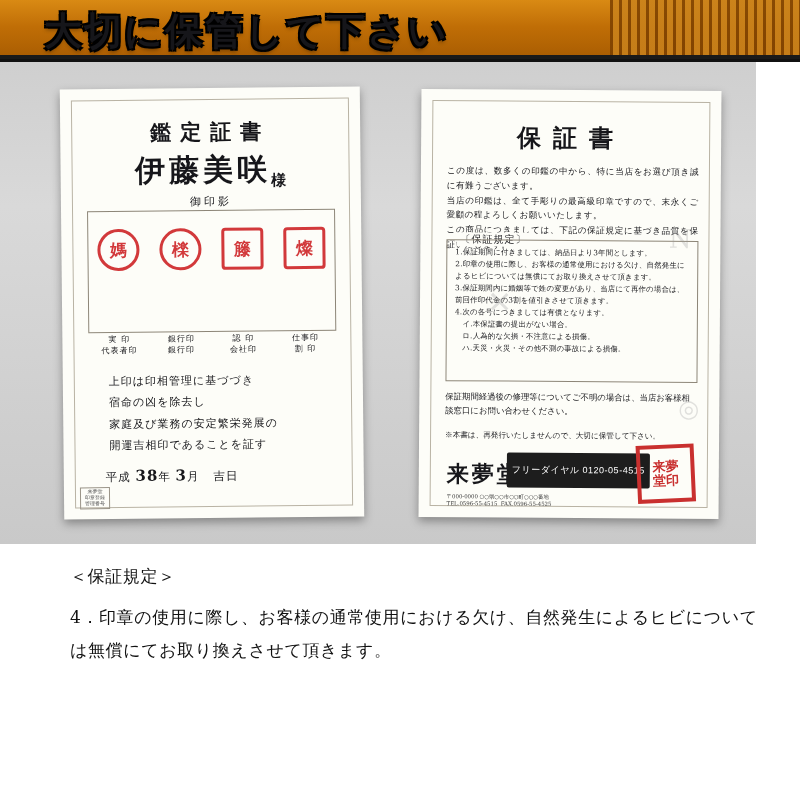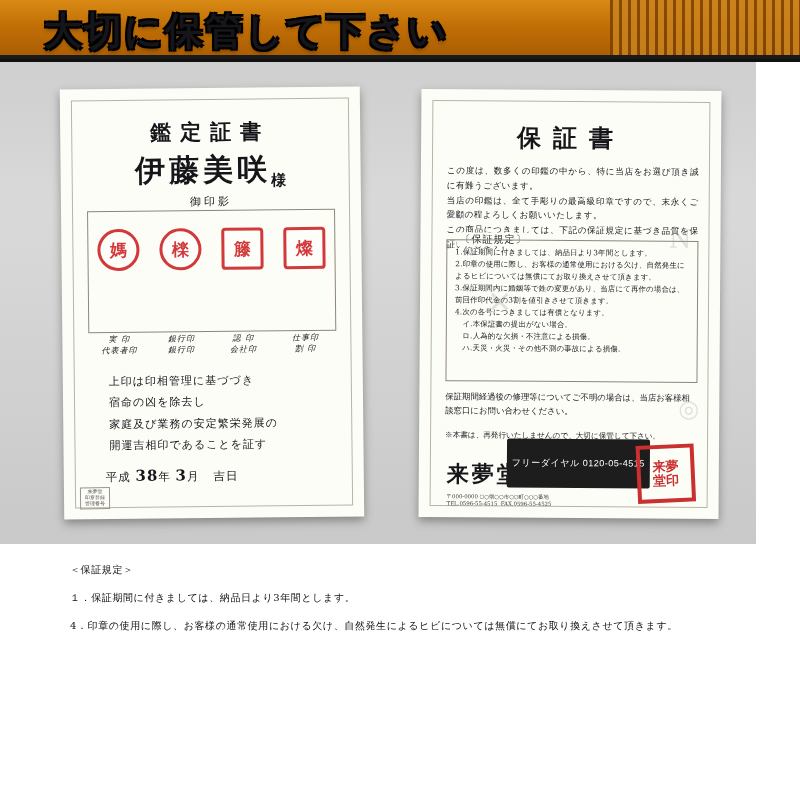--- a/index.html
+++ b/index.html
@@ -138,21 +138,21 @@
     position: absolute;
     left: 26px; right: 26px;
     top: 246px;
     display: flex;
     justify-content: space-around;
     font-size: 8px;
     line-height: 1.35;
     text-align: center;
     letter-spacing: 1px;
   }
-  .seal-labels div { width: 56px; font-style: italic; }
+  .seal-labels div { width: 56px; }
 
   .body-lines {
     position: absolute;
     left: 46px; right: 30px;
     top: 282px;
     font-size: 11px;
     line-height: 1.95;
     letter-spacing: 1px;
   }
   .date-line {
@@ -233,21 +233,21 @@
     font-size: 5.4px;
     line-height: 1.3;
     color: #333;
   }
   .freedial {
     position: absolute;
     left: 88px; bottom: 30px;
     background: #1d1d1d;
     color: #fff;
     font-size: 9px;
-    padding: 18px 5px;
+    padding: 11px 5px;
     border-radius: 2px;
     letter-spacing: .5px;
     text-align: right;
   }
   .big-seal {
     position: absolute;
     right: 24px; bottom: 16px;
     width: 58px; height: 58px;
     border: 4px solid #c9302f;
     color: #c9302f;
@@ -268,21 +268,21 @@
     font-size: 26px;
     font-family: "DejaVu Serif", serif;
     pointer-events: none;
   }
 
   
   .terms {
     position: relative;
     width: 800px;
     padding: 16px 26px 0 70px;
-    font-size: 10px;
+    font-size: 17px;
     line-height: 1.95;
     color: #111;
     letter-spacing: .6px;
   }
   .terms .t-head { margin-bottom: 8px; }
   .terms p { margin: 0 0 9px 0; }
 </style>
 </head>
 <body>
 
@@ -374,16 +374,15 @@
     <div class="shop-addr jp">
       〒000-0000 ○○県○○市○○町○○○番地<br>TEL.0596-55-4515&nbsp;&nbsp;FAX.0596-55-4525
     </div>
     <div class="big-seal">来夢<br>堂印</div>
     <div class="watermark" style="right:20px; bottom:96px; font-size:24px;">◎</div>
   </div>
 </div>
 
 <div class="terms jp">
   <p class="t-head">＜保証規定＞</p>
-  <p>１．保証期間に付きましては、納品日より3年間とします。</p>
   <p>4．印章の使用に際し、お客様の通常使用における欠け、自然発生によるヒビについては無償にてお取り換えさせて頂きます。</p>
 
 </div>
 
 </body></html>

